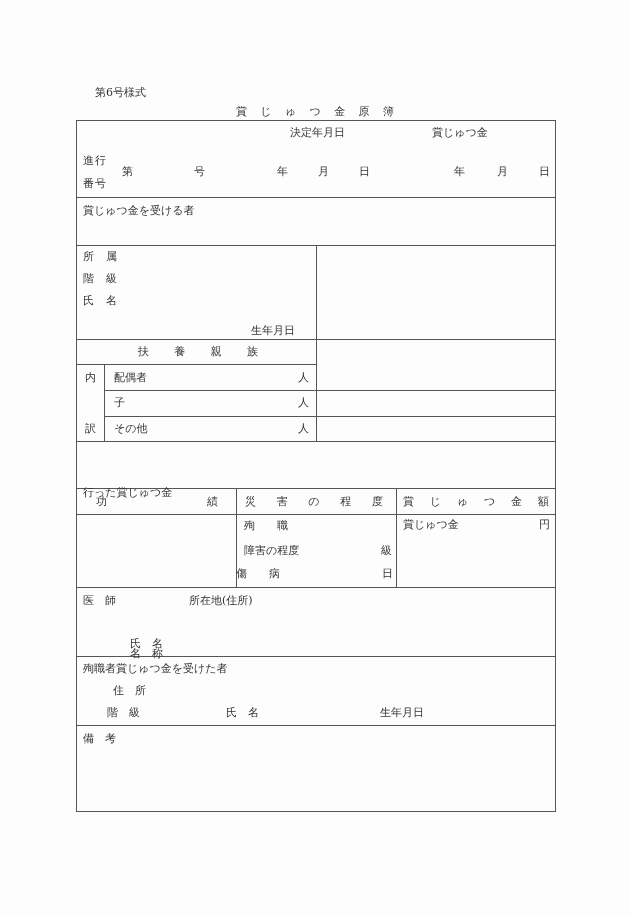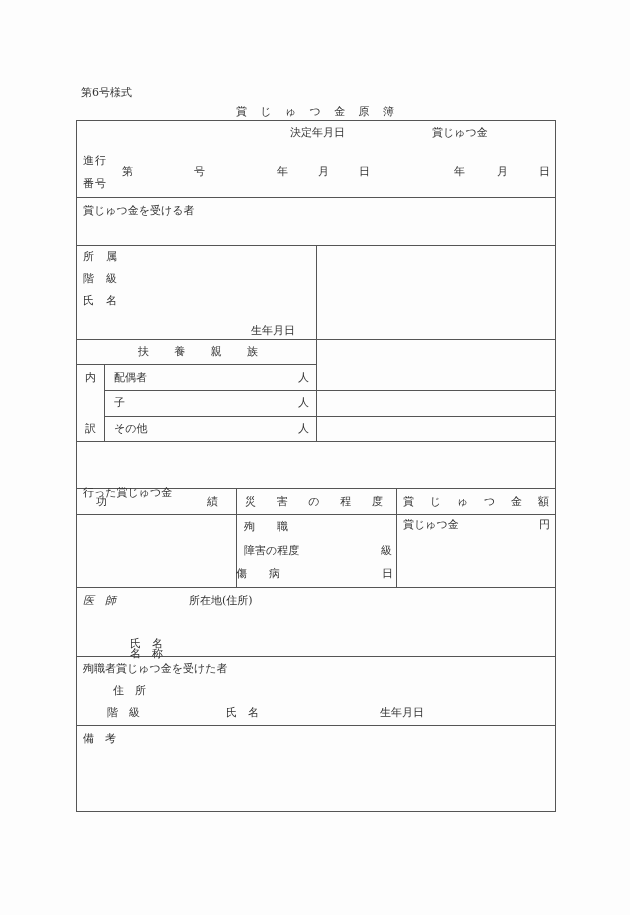--- a/index.html
+++ b/index.html
@@ -8,21 +8,21 @@
     font-family:"DejaVu Serif", "Liberation Serif", serif; color:#333; font-size:11px;
   }
   .abs { position:absolute; white-space:nowrap; line-height:1; }
   .hl { position:absolute; height:0; border-top:1px solid #555; }
   .vl { position:absolute; width:0; border-left:1px solid #555; }
   .frame { position:absolute; left:76px; top:120px; width:480px; height:692px; border:1px solid #555; box-sizing:border-box; }
 </style>
 </head>
 <body>
 
-<div class="abs" style="left:81px;top:87px;font-size:11px;">第6号様式</div>
+<div class="abs" style="left:95px;top:87px;font-size:11px;">第6号様式</div>
 
 <div style="position:absolute;left:236px;top:104px;width:158px;display:flex;justify-content:space-between;font-size:11px;">
   <span>賞</span>
   <span>じ</span>
   <span>ゅ</span>
   <span>つ</span>
   <span>金</span>
   <span>原</span>
   <span>簿</span>
 </div>
@@ -102,29 +102,29 @@
 </div>
 <div style="position:absolute;left:403px;top:496px;width:146px;display:flex;justify-content:space-between;font-size:11px;line-height:1;">
   <span>賞</span>
   <span>じ</span>
   <span>ゅ</span>
   <span>つ</span>
   <span>金</span>
   <span>額</span>
 </div>
 
-<div class="abs" style="left:244px;top:521px;">殉　　職</div>
+<div class="abs" style="left:244px;top:521px;font-family:Liberation Mono, monospace;">殉　　職</div>
 <div class="abs" style="left:244px;top:545px;">障害の程度</div>
 <div class="abs" style="left:381px;top:545px;">級</div>
 <div class="abs" style="left:236px;top:568px;">傷　　病</div>
 <div class="abs" style="left:382px;top:568px;">日</div>
 <div class="abs" style="left:403px;top:519px;">賞じゅつ金</div>
 <div class="abs" style="left:539px;top:519px;">円</div>
 
-<div class="abs" style="left:83px;top:595px;font-style:italic;">医　師</div>
+<div class="abs" style="left:83px;top:595px;">医　師</div>
 <div class="abs" style="left:189px;top:595px;">所在地(住所)</div>
 <div class="abs" style="left:130px;top:648px;">名　称</div>
 <div class="abs" style="left:130px;top:638px;">氏　名</div>
 
 <div class="abs" style="left:83px;top:663px;">殉職者賞じゅつ金を受けた者</div>
 <div class="abs" style="left:107px;top:685px;margin-left:6px;">住　所</div>
 <div class="abs" style="left:107px;top:707px;">階　級</div>
 <div class="abs" style="left:226px;top:707px;">氏　名</div>
 <div class="abs" style="left:380px;top:707px;">生年月日</div>
 

